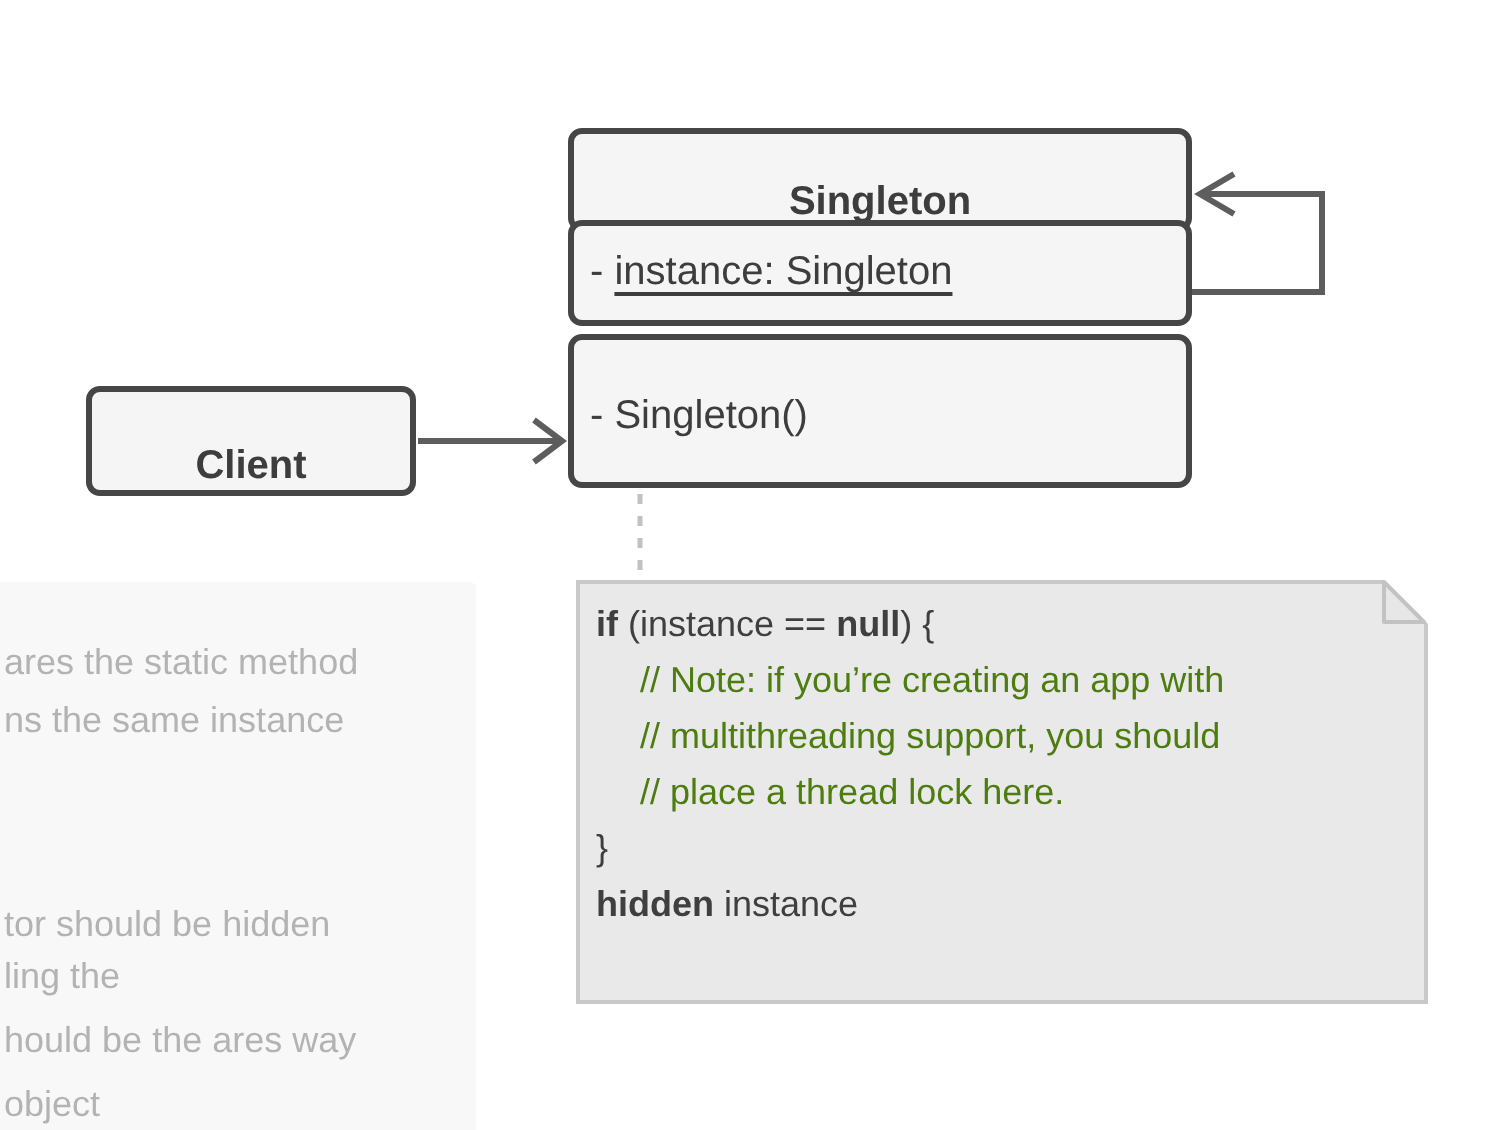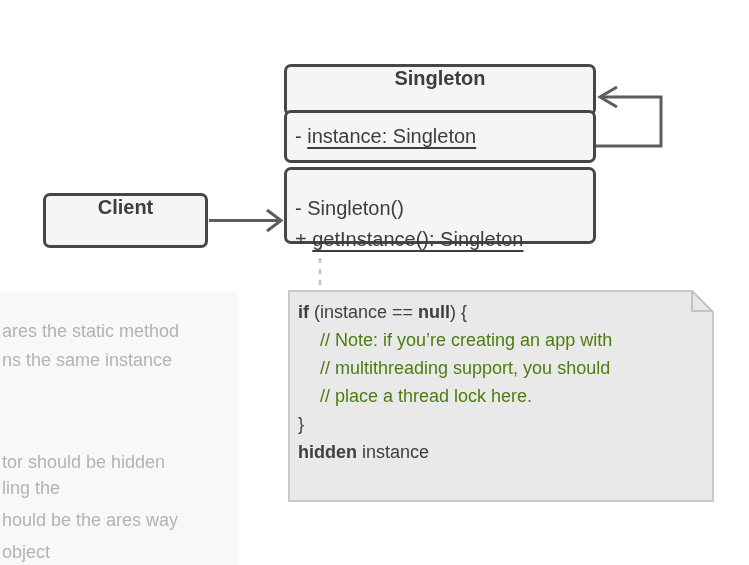--- a/index.html
+++ b/index.html
@@ -30,26 +30,26 @@
   .uml-box {
     position: absolute;
     background: #f5f5f5;
     border: 3px solid #464646;
     border-radius: 7px;
     box-sizing: border-box;
     color: #3d3d3d;
   }
   .client-box {
     left: 43px; top: 193px; width: 165px; height: 55px;
-    display: flex; align-items: flex-start; justify-content: center;
+    display: flex; align-items: flex-end; justify-content: center;
     font-weight: bold; font-size: 20px;
   }
   .sg-title {
     left: 284px; top: 64px; width: 312px; height: 52px;
-    display: flex; align-items: flex-start; justify-content: center;
+    display: flex; align-items: flex-end; justify-content: center;
     font-weight: bold; font-size: 20px;
   }
   .sg-fields {
     left: 284px; top: 110px; width: 312px; height: 53px;
     display: flex; align-items: center;
     padding-left: 8px; font-size: 20px;
   }
   .sg-methods {
     left: 284px; top: 167px; width: 312px; height: 77px;
     padding: 23px 0 0 8px; font-size: 20px;
@@ -118,23 +118,20 @@
   <div class="uml-box sg-fields">
     <div class="member">
       <span>- </span><span class="static-underline">instance: Singleton</span>
     </div>
   </div>
 
   <div class="uml-box sg-methods">
     <div class="member">
       <span>- </span><span>Singleton()</span>
     </div>
-    <div class="member">
-      <span>+ </span><span class="static-underline">getInstance(): Singleton</span>
-    </div>
   </div>
 
   <div class="note">
     <svg class="fold" width="26" height="26">
       <polygon points="4,0 26,0 26,22" fill="#ffffff"></polygon>
       <path d="M4,1 L24,21 L4,21 Z" fill="#e7e7e7" stroke="#c2c2c2" stroke-width="2" stroke-linejoin="round"></path>
     </svg>
     <div class="cl"><b>if</b><span> (instance == </span><b>null</b><span>) {</span></div>
     <div class="cl comment indent">// Note: if you’re creating an app with</div>
     <div class="cl comment indent">// multithreading support, you should</div>

